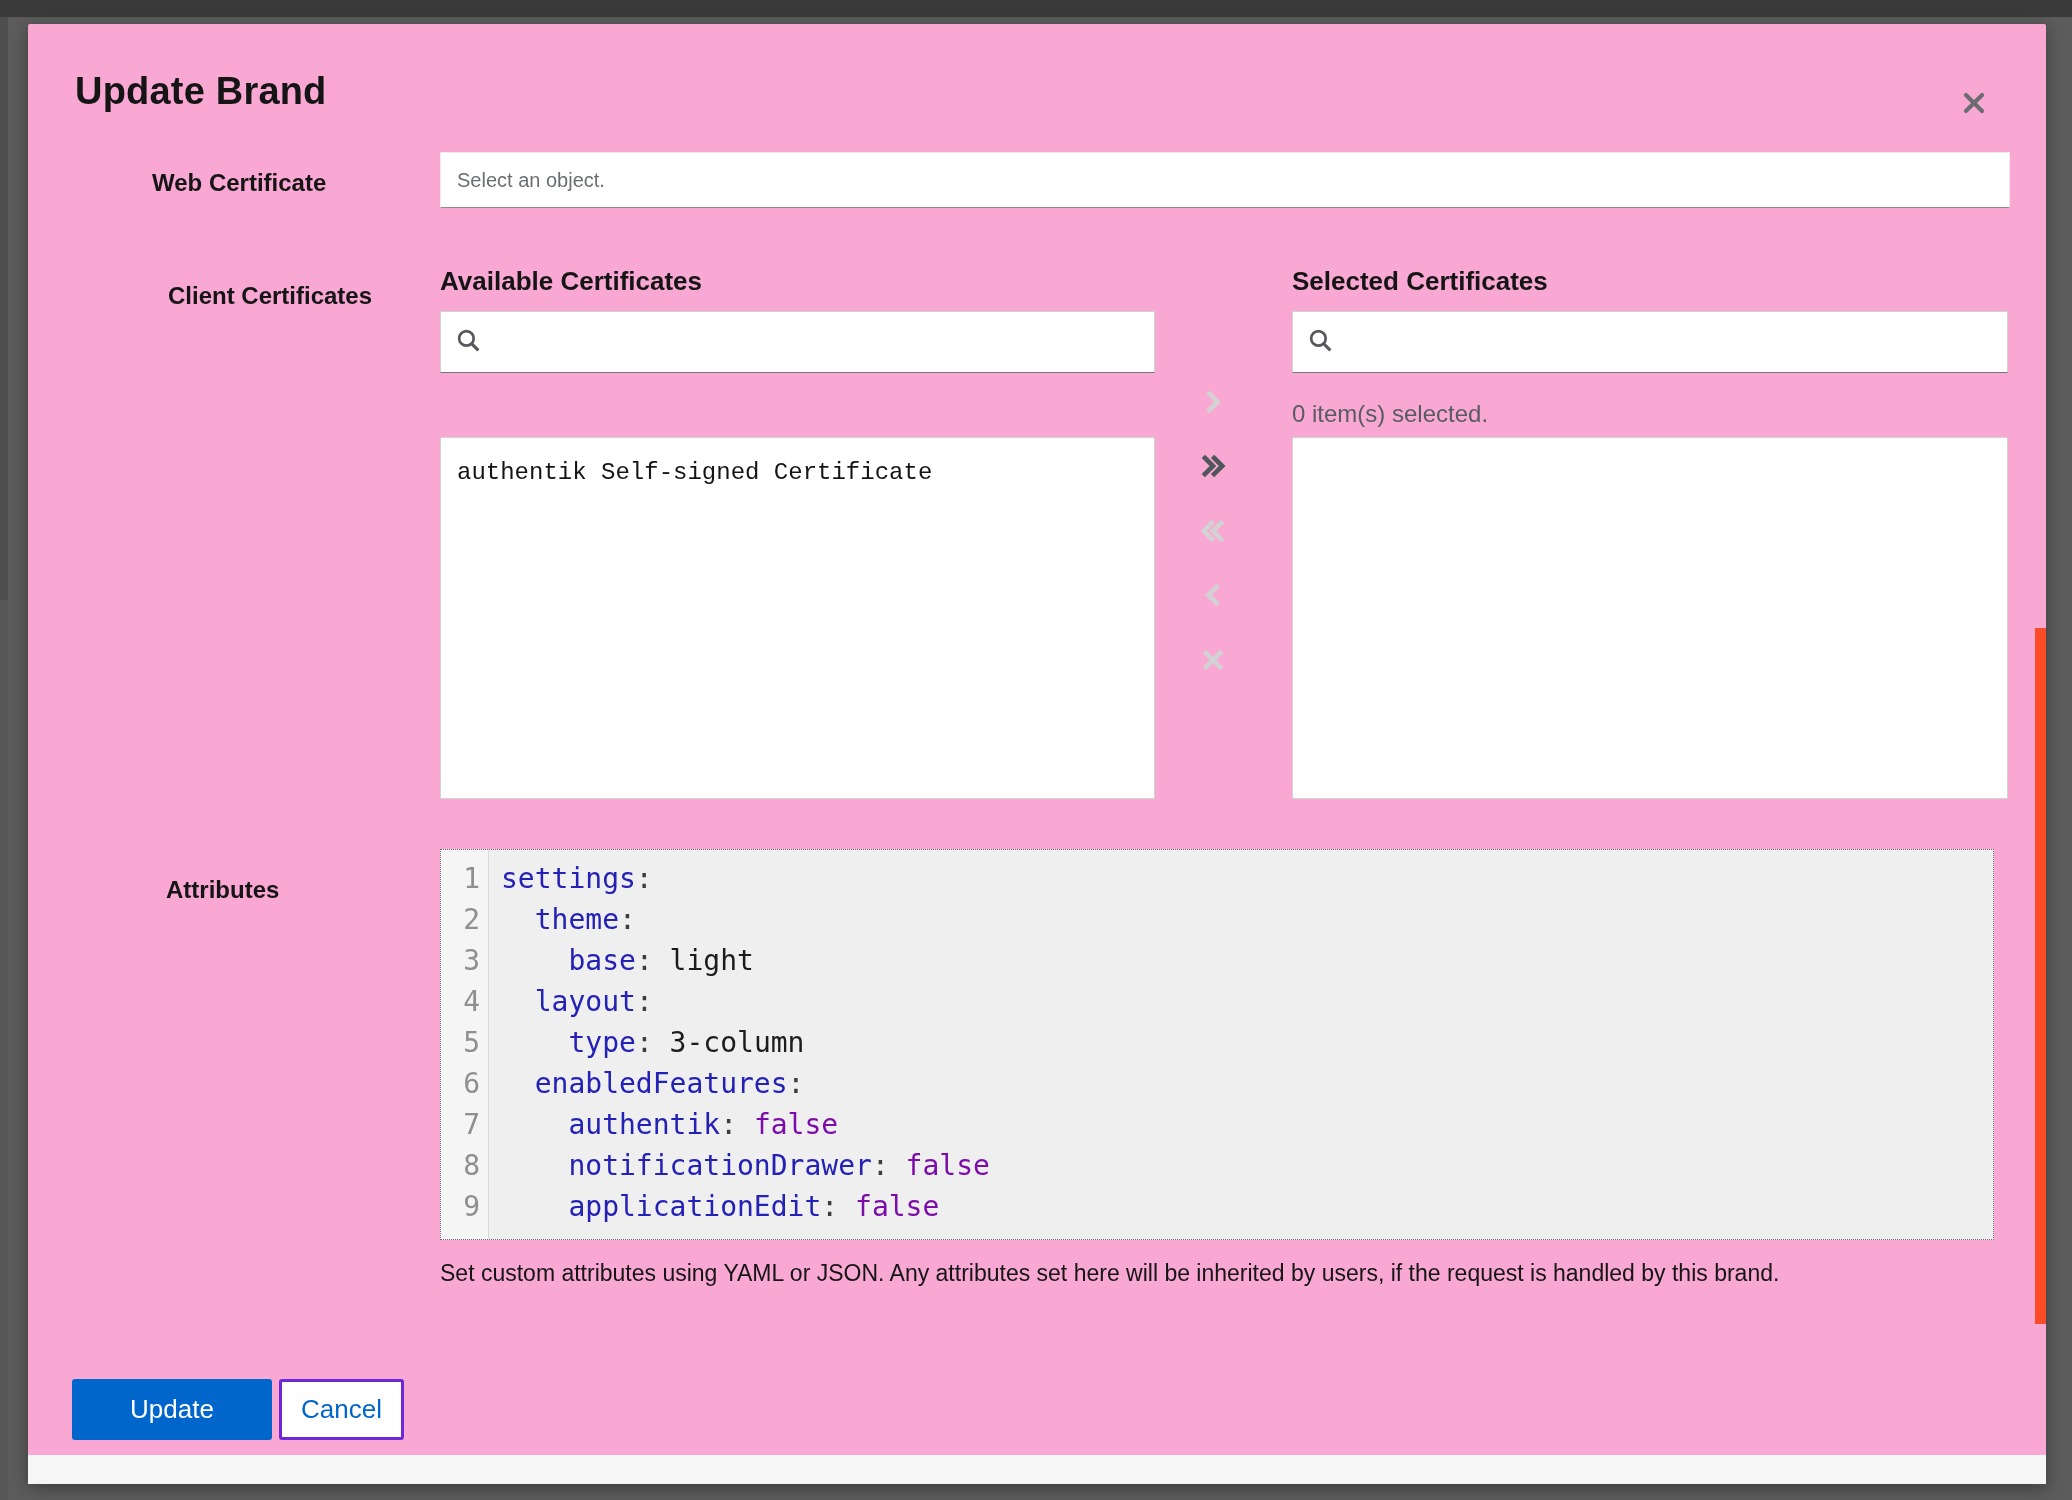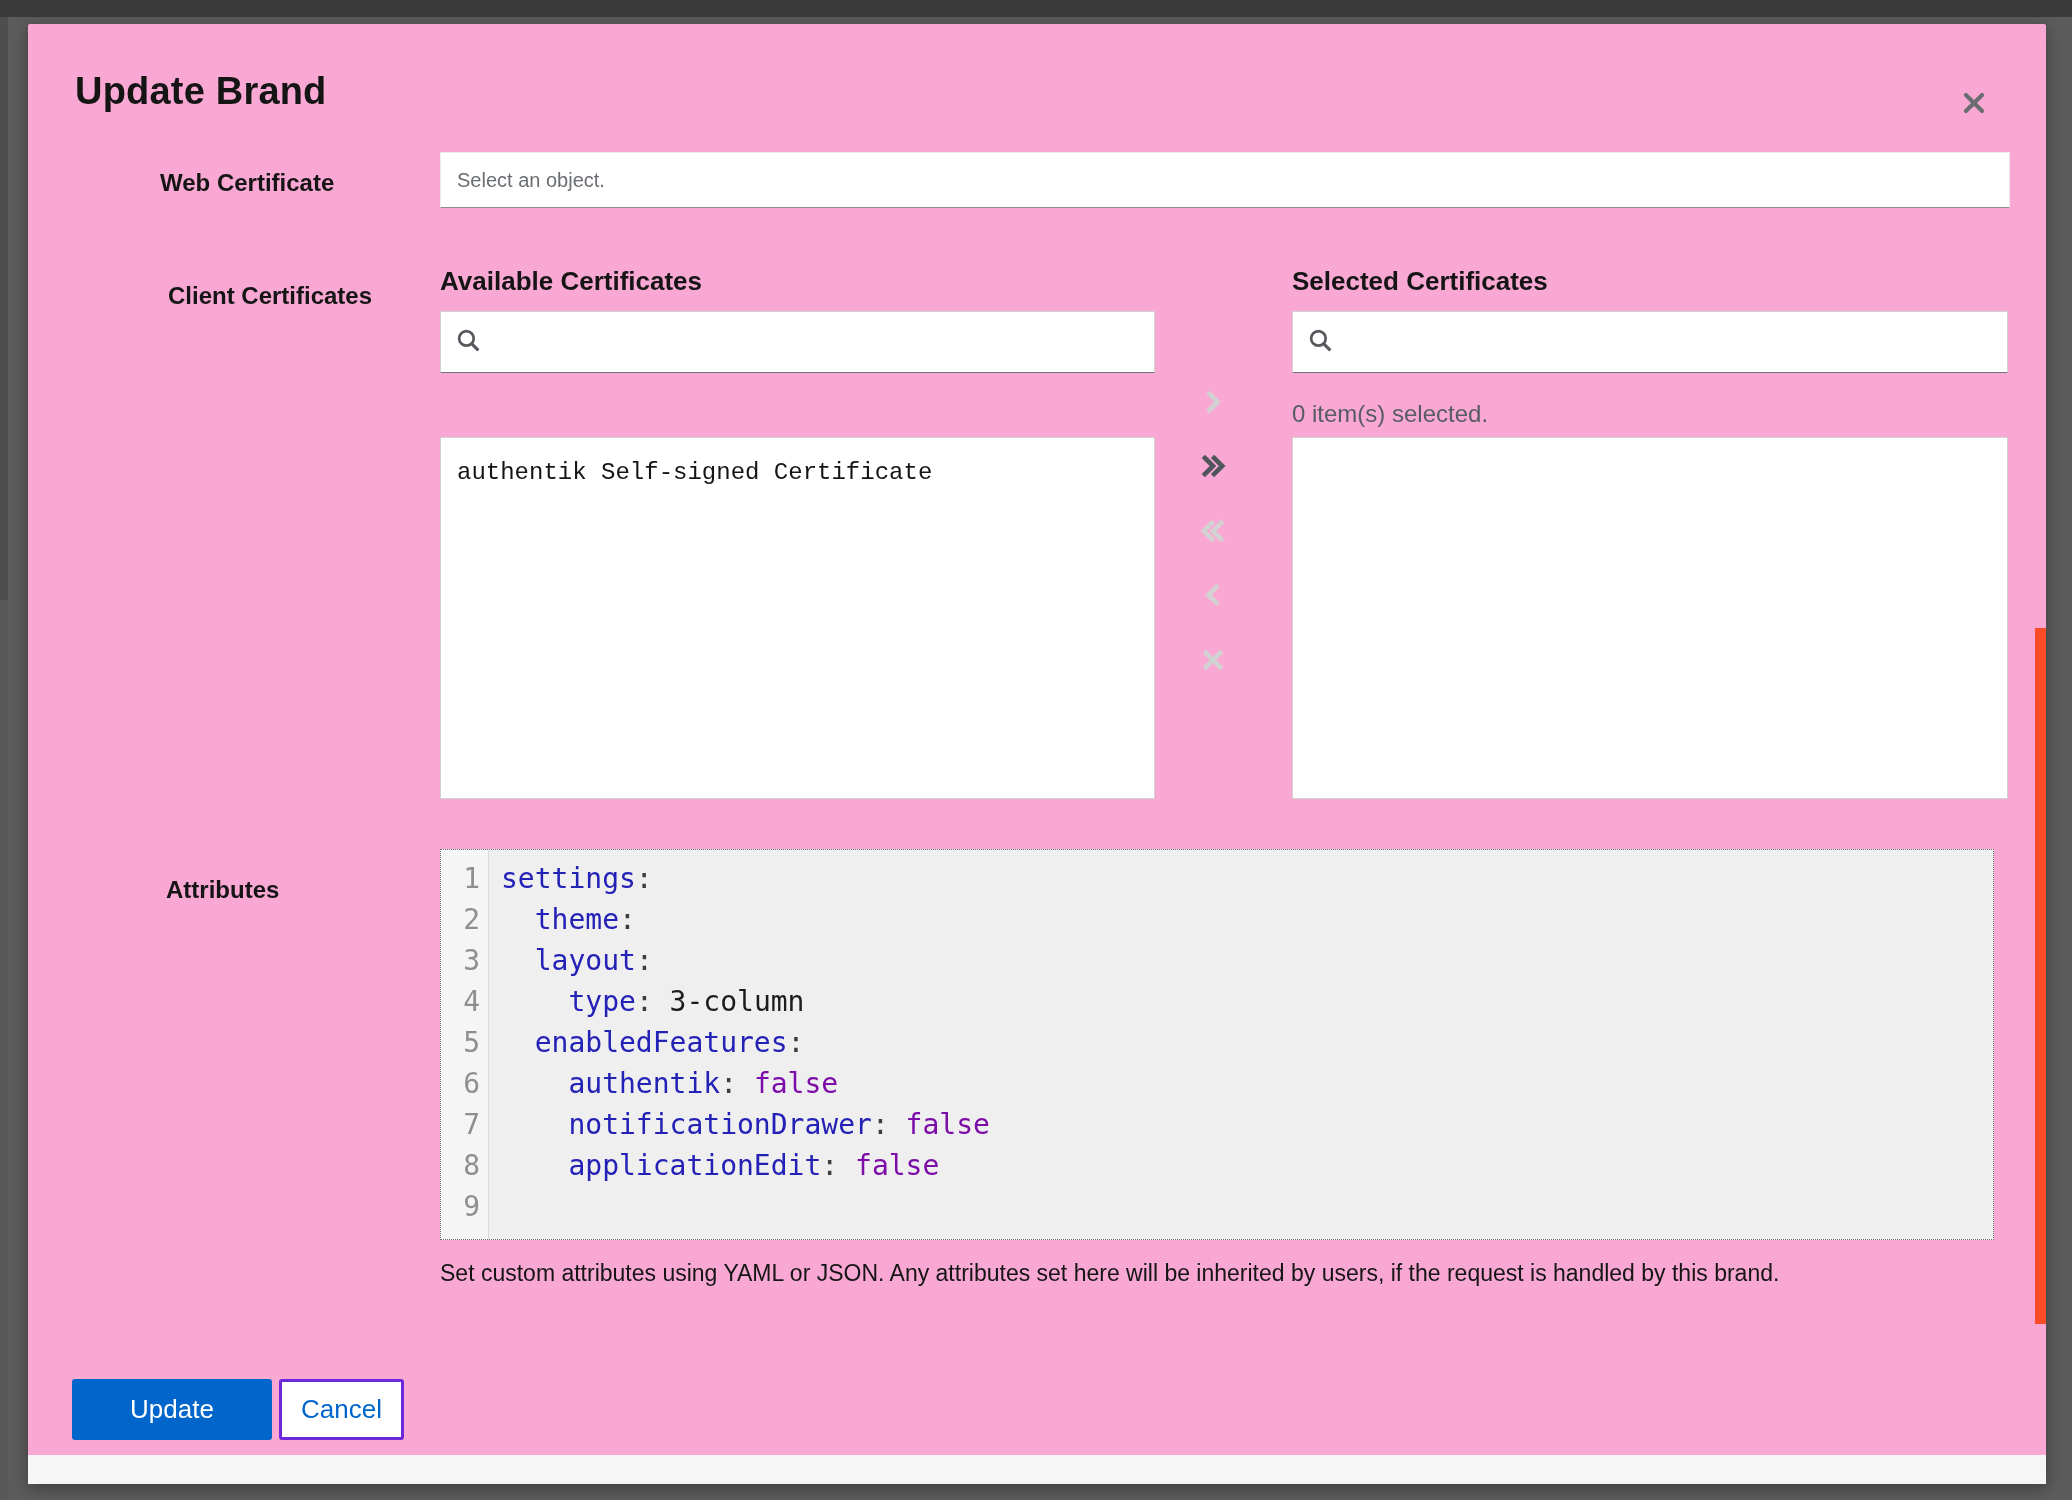--- a/index.html
+++ b/index.html
@@ -20,21 +20,21 @@
   }
   .modal > * { position:absolute; }
 
   .modal-title { left:47px; top:46px; font-size:38px; font-weight:700; letter-spacing:.2px; }
   .close-btn {
     left:1924px; top:58px; width:44px; height:44px; border:none; background:transparent;
     cursor:pointer; display:flex; align-items:center; justify-content:center; color:#6b6e71;
   }
 
   .form-label { font-size:24px; font-weight:700; color:#151515; }
-  .lbl-web   { left:132px; top:145px; }
+  .lbl-web   { left:124px; top:145px; }
   .lbl-client{ left:140px; top:258px; }
   .lbl-attr  { left:138px; top:852px; }
 
   .select-input {
     left:412px; top:128px; width:1570px; height:56px;
     border:1px solid #ececec; border-bottom:1px solid #8a8d90;
     font-family:"Liberation Sans", sans-serif;
     font-size:20px; color:#151515; padding:0 16px; background:#fff; outline:none;
   }
   .select-input::placeholder { color:#6a6e73; opacity:1; }
@@ -200,20 +200,21 @@
           <div class="gutter-line">4</div>
           <div class="gutter-line">5</div>
           <div class="gutter-line">6</div>
           <div class="gutter-line">7</div>
           <div class="gutter-line">8</div>
           <div class="gutter-line">9</div>
         </div>
       <div class="editor-code">
           <div class="code-line"><span class="tok-key">settings</span><span class="tok-col">:</span></div>
           <div class="code-line">  <span class="tok-key">theme</span><span class="tok-col">:</span></div>
+          <div class="code-line">    <span class="tok-key">base</span><span class="tok-col">:</span> <span class="tok-plain">light</span></div>
           <div class="code-line">  <span class="tok-key">layout</span><span class="tok-col">:</span></div>
           <div class="code-line">    <span class="tok-key">type</span><span class="tok-col">:</span> <span class="tok-plain">3-column</span></div>
           <div class="code-line">  <span class="tok-key">enabledFeatures</span><span class="tok-col">:</span></div>
           <div class="code-line">    <span class="tok-key">authentik</span><span class="tok-col">:</span> <span class="tok-bool">false</span></div>
           <div class="code-line">    <span class="tok-key">notificationDrawer</span><span class="tok-col">:</span> <span class="tok-bool">false</span></div>
           <div class="code-line">    <span class="tok-key">applicationEdit</span><span class="tok-col">:</span> <span class="tok-bool">false</span></div>
         </div>
     </div>
 
     <div class="help-text">Set custom attributes using YAML or JSON. Any attributes set here will be inherited by users, if the request is handled by this brand.</div>

